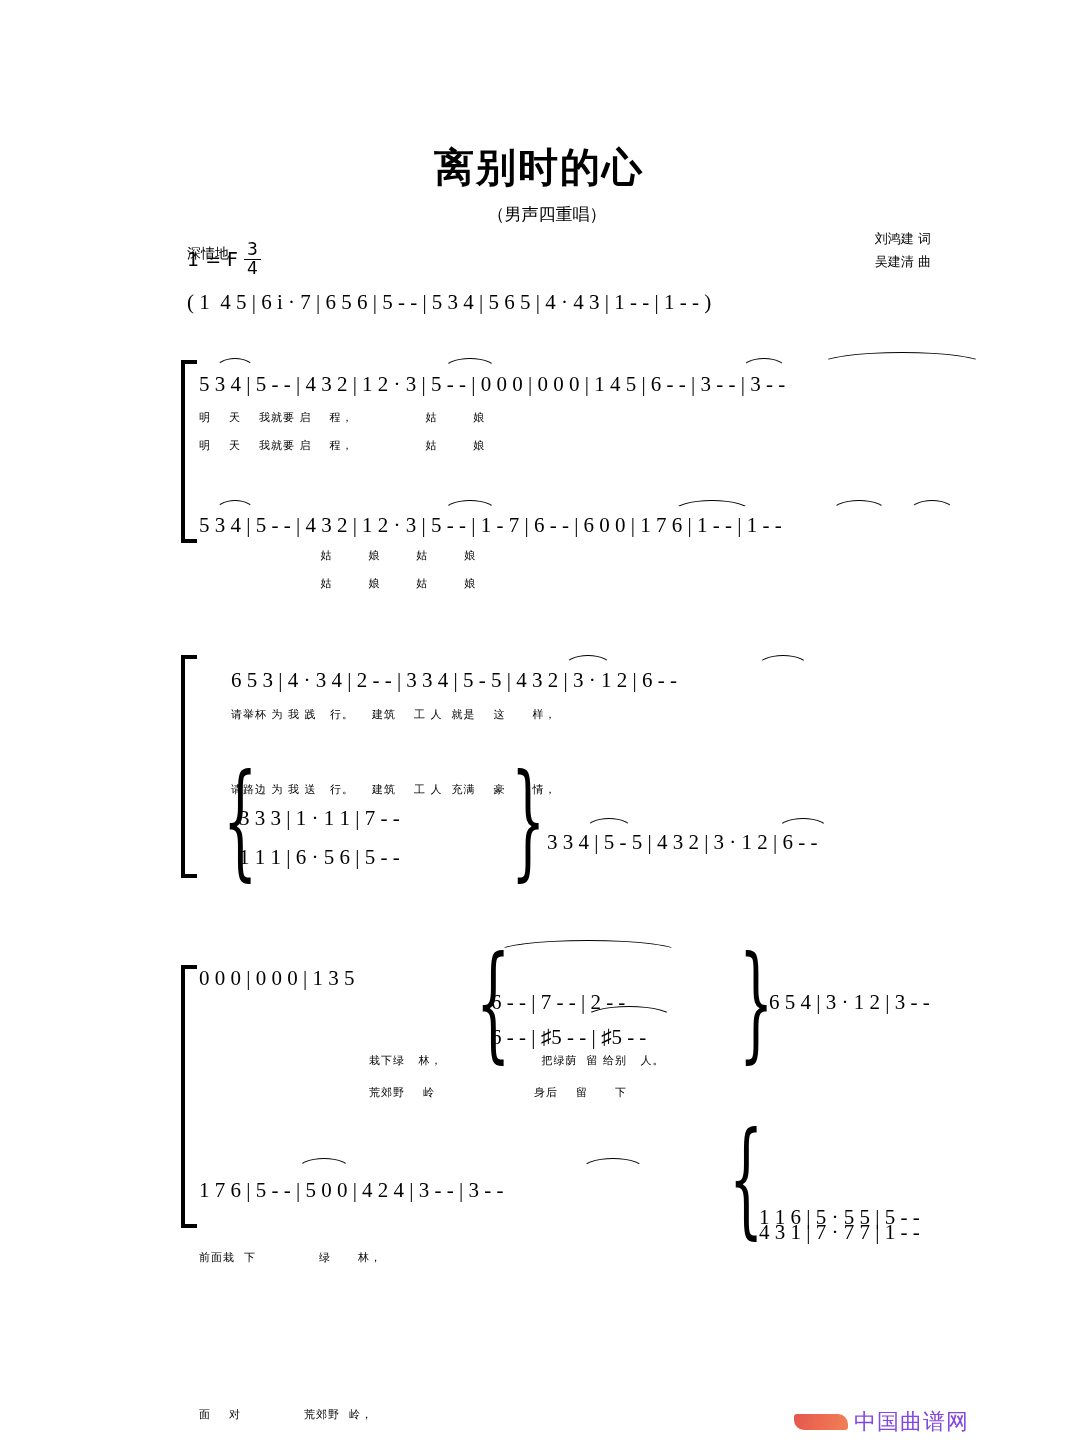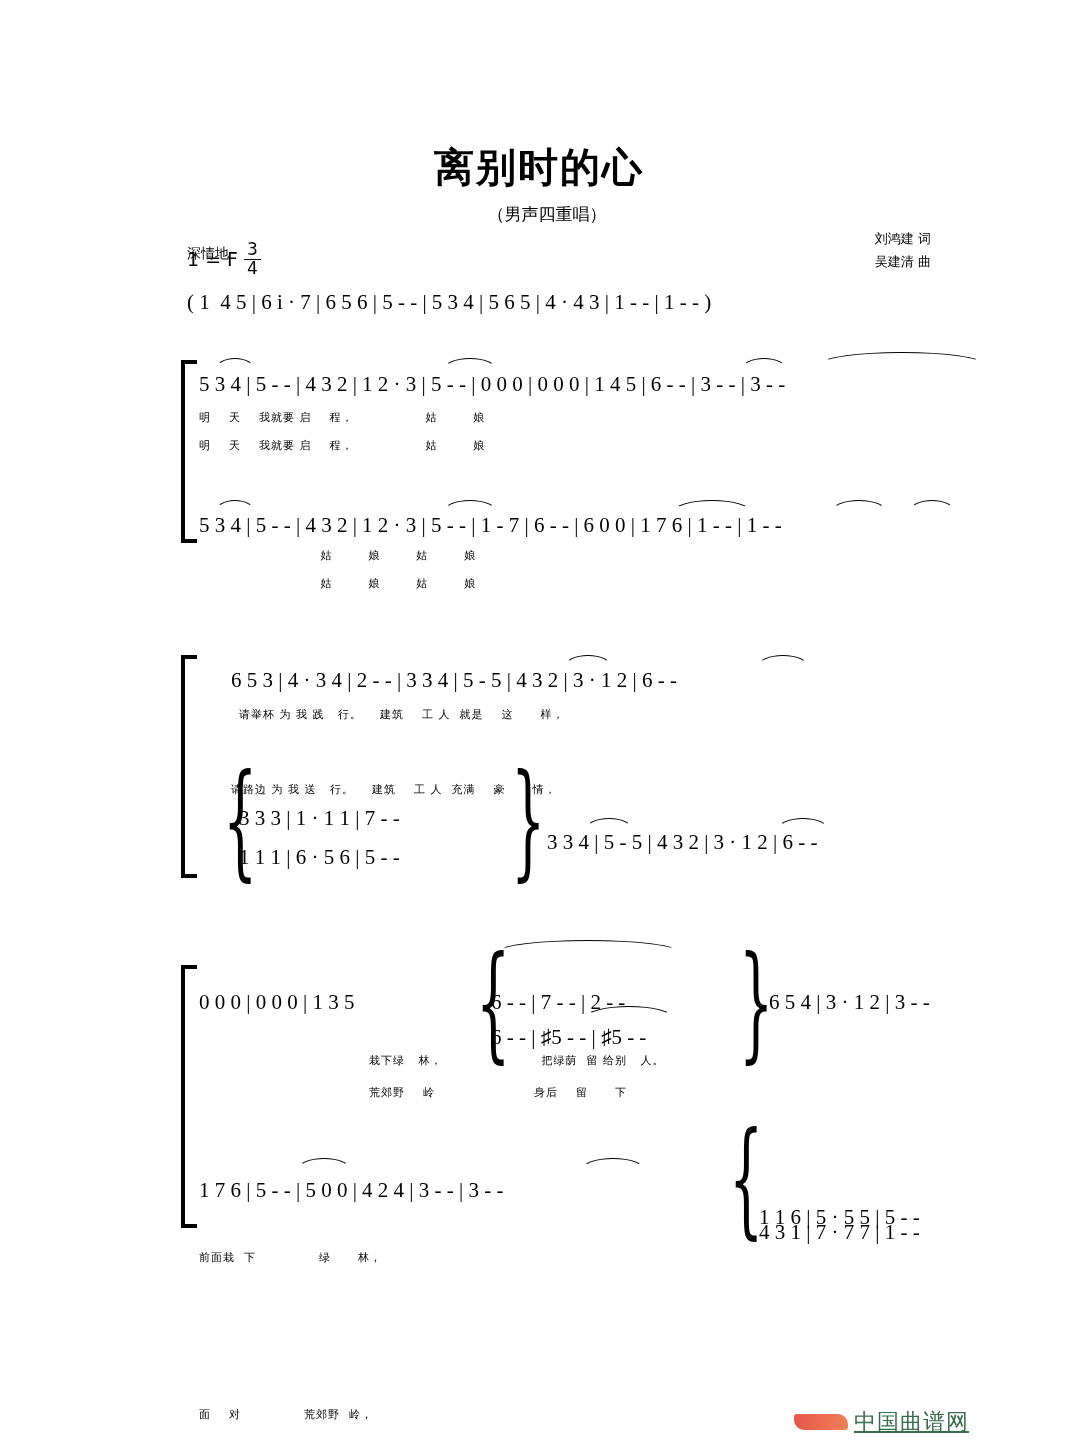--- a/index.html
+++ b/index.html
@@ -126,21 +126,21 @@
     letter-spacing: 1px;
   }
   .wm-red {
     display: inline-block;
     width: 54px; height: 16px;
     background: linear-gradient(100deg,#e23b2e,#f06a3a);
     border-radius: 3px 10px 3px 10px;
     margin-right: 6px;
     vertical-align: middle;
   }
-  .wm-text { color: #14532d; font-size: 22px; vertical-align: middle; text-decoration: underline; }
+  .wm-text { color: #6d28d9; font-size: 22px; vertical-align: middle; }
 </style>
 </head>
 <body>
 
 <div class="page">
 
   <div class="title">离别时的心</div>
   <div class="subtitle">（男声四重唱）</div>
 
   <div class="keysig">
@@ -180,36 +180,36 @@
   <div class="notes" style="left:130px; top:513px;">5 3 4 | 5 - - | 4 3 2 | 1 2 · 3 | 5 - - | 1 - 7 | 6 - - | 6 0 0 | 1 7 6 | 1 - - | 1 - -</div>
   <div class="lyrics" style="left:130px; top:548px;">                           姑        娘        姑        娘</div>
   <div class="lyrics" style="left:130px; top:576px;">                           姑        娘        姑        娘</div>
 
   <div class="bracket-l" style="left:112px; top:655px; height:215px;"></div>
 
   <div class="slur" style="left:495px; top:655px; width:46px;"></div>
   <div class="slur" style="left:688px; top:655px; width:50px;"></div>
 
   <div class="notes" style="left:162px; top:668px;">6 5 3 | 4 · 3 4 | 2 - - | 3 3 4 | 5 - 5 | 4 3 2 | 3 · 1 2 | 6 - -</div>
-  <div class="lyrics" style="left:162px; top:707px;margin-left:8px;">请举杯 为 我 践   行。    建筑    工 人  就是    这      样，</div>
+  <div class="lyrics" style="left:162px; top:707px;">请举杯 为 我 践   行。    建筑    工 人  就是    这      样，</div>
   <div class="lyrics" style="left:162px; top:735px;margin-top:47px;">请路边 为 我 送   行。    建筑    工 人  充满    豪      情，</div>
 
   <div class="brace" style="left:152px; top:790px; transform:scaleY(2.1) scaleX(0.9);">{</div>
   <div class="brace" style="left:440px; top:790px; transform:scaleY(2.1) scaleX(0.9);">}</div>
 
   <div class="notes" style="left:170px; top:806px;">3 3 3 | 1 · 1 1 | 7 - -</div>
   <div class="notes" style="left:170px; top:845px;">1 1 1 | 6 · 5 6 | 5 - -</div>
 
   <div class="slur" style="left:516px; top:818px; width:46px;"></div>
   <div class="slur" style="left:708px; top:818px; width:50px;"></div>
   <div class="notes" style="left:478px; top:830px;">3 3 4 | 5 - 5 | 4 3 2 | 3 · 1 2 | 6 - -</div>
 
   <div class="bracket-l" style="left:112px; top:965px; height:255px;"></div>
 
-  <div class="notes" style="left:130px; top:990px;">0 0 0 | 0 0 0 | 1 3 5</div>
+  <div class="notes" style="left:130px; top:966px;">0 0 0 | 0 0 0 | 1 3 5</div>
 
   <div class="brace" style="left:405px; top:972px; transform:scaleY(2.1) scaleX(0.9);">{</div>
   <div class="brace" style="left:668px; top:972px; transform:scaleY(2.1) scaleX(0.9);">}</div>
 
   <div class="slur" style="left:428px; top:940px; width:180px;"></div>
   <div class="notes" style="left:422px; top:990px;">6 - - | 7 - - | 2 - -</div>
   <div class="slur" style="left:516px; top:1006px; width:86px;"></div>
   <div class="notes" style="left:422px; top:1025px;">6 - - | ♯5 - - | ♯5 - -</div>
 
   <div class="notes" style="left:700px; top:990px;">6 5 4 | 3 · 1 2 | 3 - -</div>

